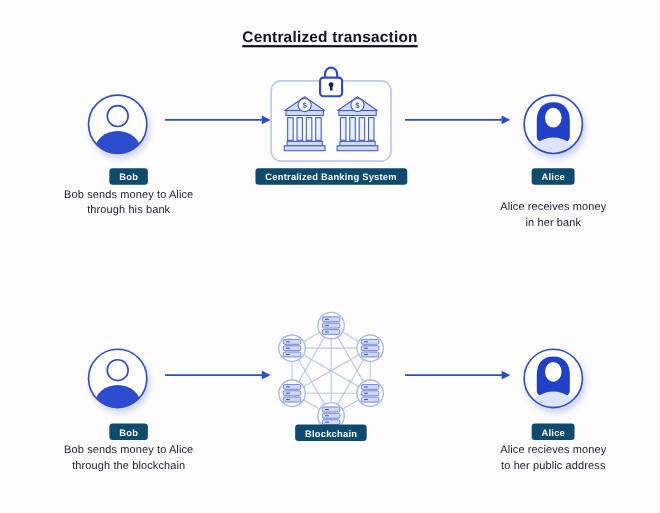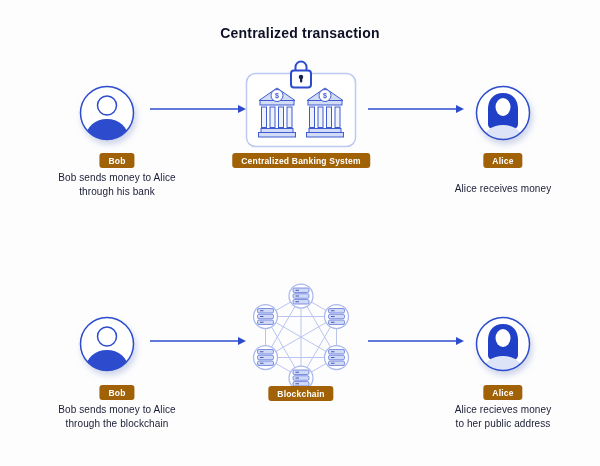--- a/index.html
+++ b/index.html
@@ -6,28 +6,28 @@
   body{
     width:600px;height:466px;
     background:#fdfdfe;
     font-family:"Liberation Sans","DejaVu Sans",sans-serif;
     position:relative;overflow:hidden;
   }
   .canvas{position:absolute;inset:0;}
   .section-title{
     position:absolute;left:0;width:600px;text-align:center;
     font-size:14px;font-weight:bold;color:#0e1126;
-    text-underline-offset:3px;text-decoration-thickness:1.5px;
+    text-decoration:underline;text-underline-offset:3px;text-decoration-thickness:1.5px;
     letter-spacing:.2px;
   }
   .avatar{position:absolute;width:58px;height:58px;
     filter:drop-shadow(2.5px 4px 3px rgba(164,176,214,.55));}
   .badge{
     position:absolute;transform:translateX(-50%);
-    background:#a16207;color:#ffffff;
+    background:#0c4a6e;color:#ffffff;
     font-size:8.5px;font-weight:bold;letter-spacing:.2px;
     padding:2.5px 9px;border-radius:3px;white-space:nowrap;
   }
   .caption{
     position:absolute;text-align:center;
     font-size:10px;line-height:14px;color:#1a1c33;letter-spacing:.1px;
   }
   .cap-left{left:37px;width:160px;}
   .cap-center{left:130px;width:340px;}
   .cap-right{left:423px;width:160px;}
@@ -130,20 +130,21 @@
   <div class="badge" style="left:503px;top:153px">Alice</div>
 
   <div class="caption cap-left" style="top:171px">
     <div>Bob sends money to Alice</div>
     <div>through his bank</div>
   </div>
   <div class="caption cap-center" style="top:171px">
   </div>
   <div class="caption cap-right" style="top:182px">
     <div>Alice receives money</div>
+    <div>in her bank</div>
   </div>
 
 
   <svg class="avatar" style="left:78px;top:315px" viewBox="0 0 116 116">
       <use href="#bob-avatar"></use>
     </svg>
 
   <svg class="arrow" style="left:150px;top:336px" width="97" height="10">
       <use href="#flow-arrow"></use>
     </svg>

